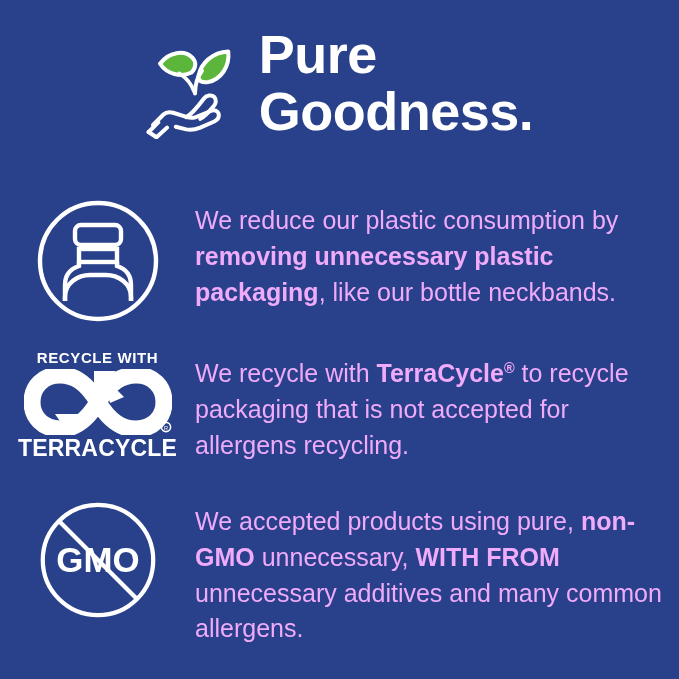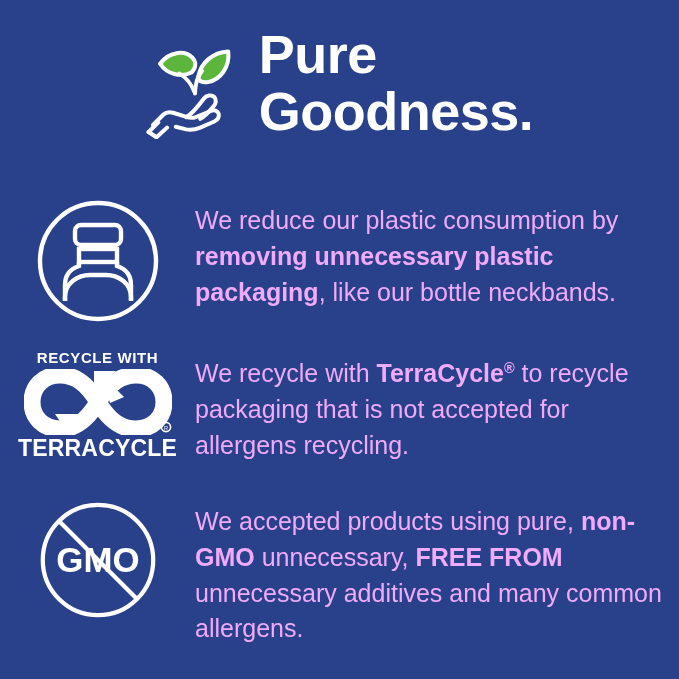--- a/index.html
+++ b/index.html
@@ -212,17 +212,17 @@
 
   <div class="feature-row" id="row-3">
     <div class="icon-cell">
       <svg id="gmo-icon" viewBox="0 0 128 128" fill="none" xmlns="http://www.w3.org/2000/svg">
         <circle cx="64" cy="64" r="57" stroke="#ffffff" stroke-width="4.4"></circle>
         <line x1="24" y1="24" x2="104" y2="104" stroke="#ffffff" stroke-width="4.4"></line>
         <text x="64" y="76" text-anchor="middle" font-family="Liberation Sans, sans-serif" font-size="36" font-weight="bold" fill="#ffffff">GMO</text>
       </svg>
     </div>
     <div class="text-cell">
-      <span>We accepted products using pure, </span><span class="b">non-GMO</span><span> unnecessary, </span><span class="b">FREE FROM</span><span> unnecessary additives and many common allergens.</span>
+      <span>We accepted products using pure, </span><span class="b">non-GMO</span><span> unnecessary, </span><span class="b">WITH FROM</span><span> unnecessary additives and many common allergens.</span>
     </div>
   </div>
 
 </div>
 
 </body></html>

